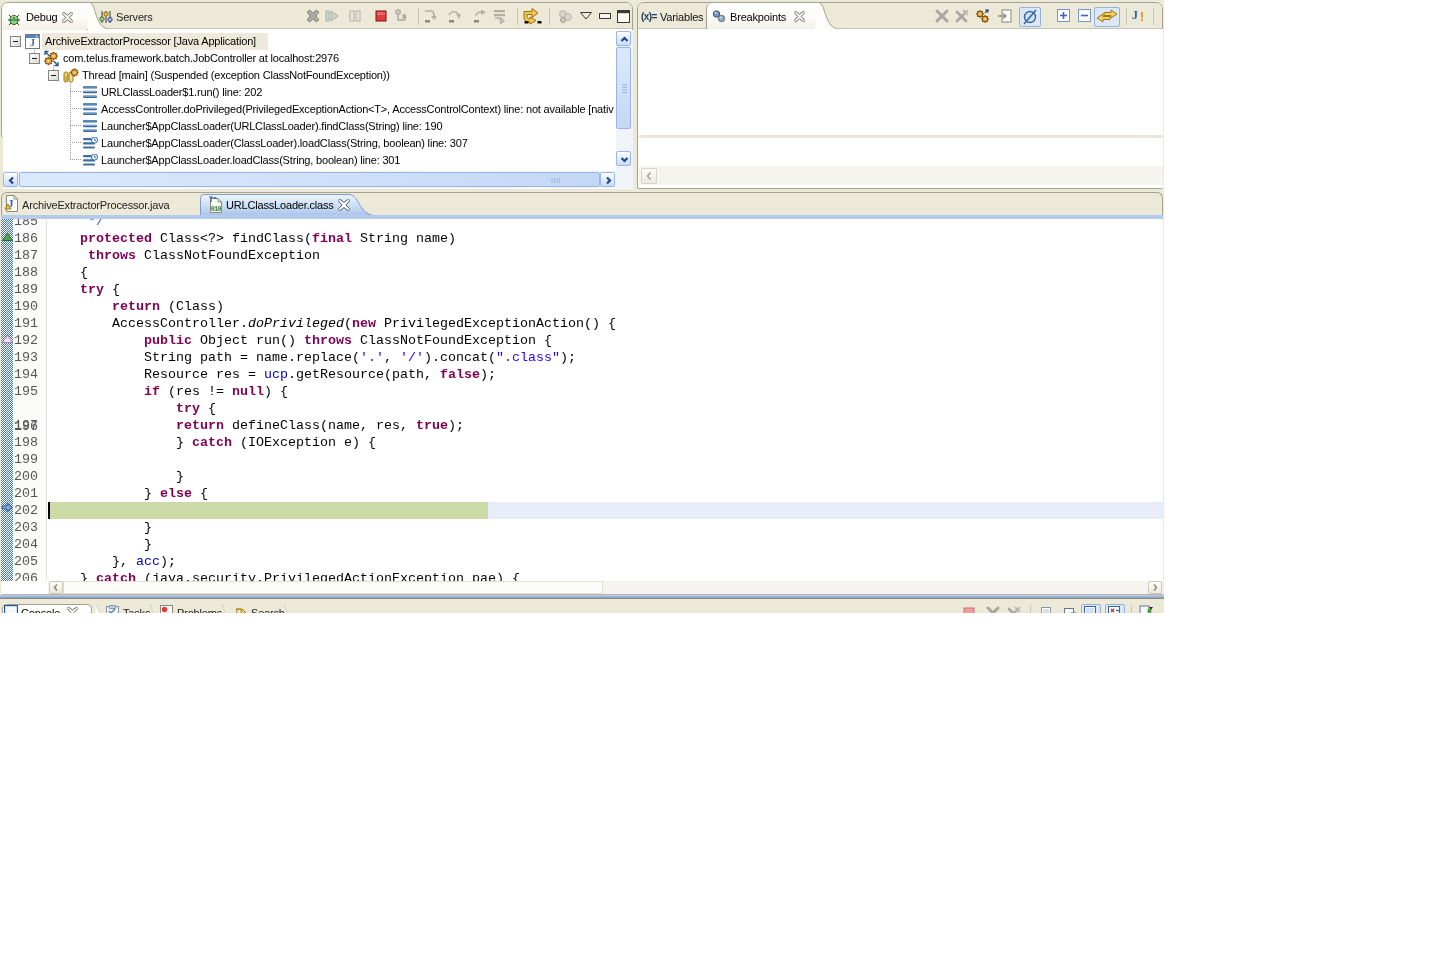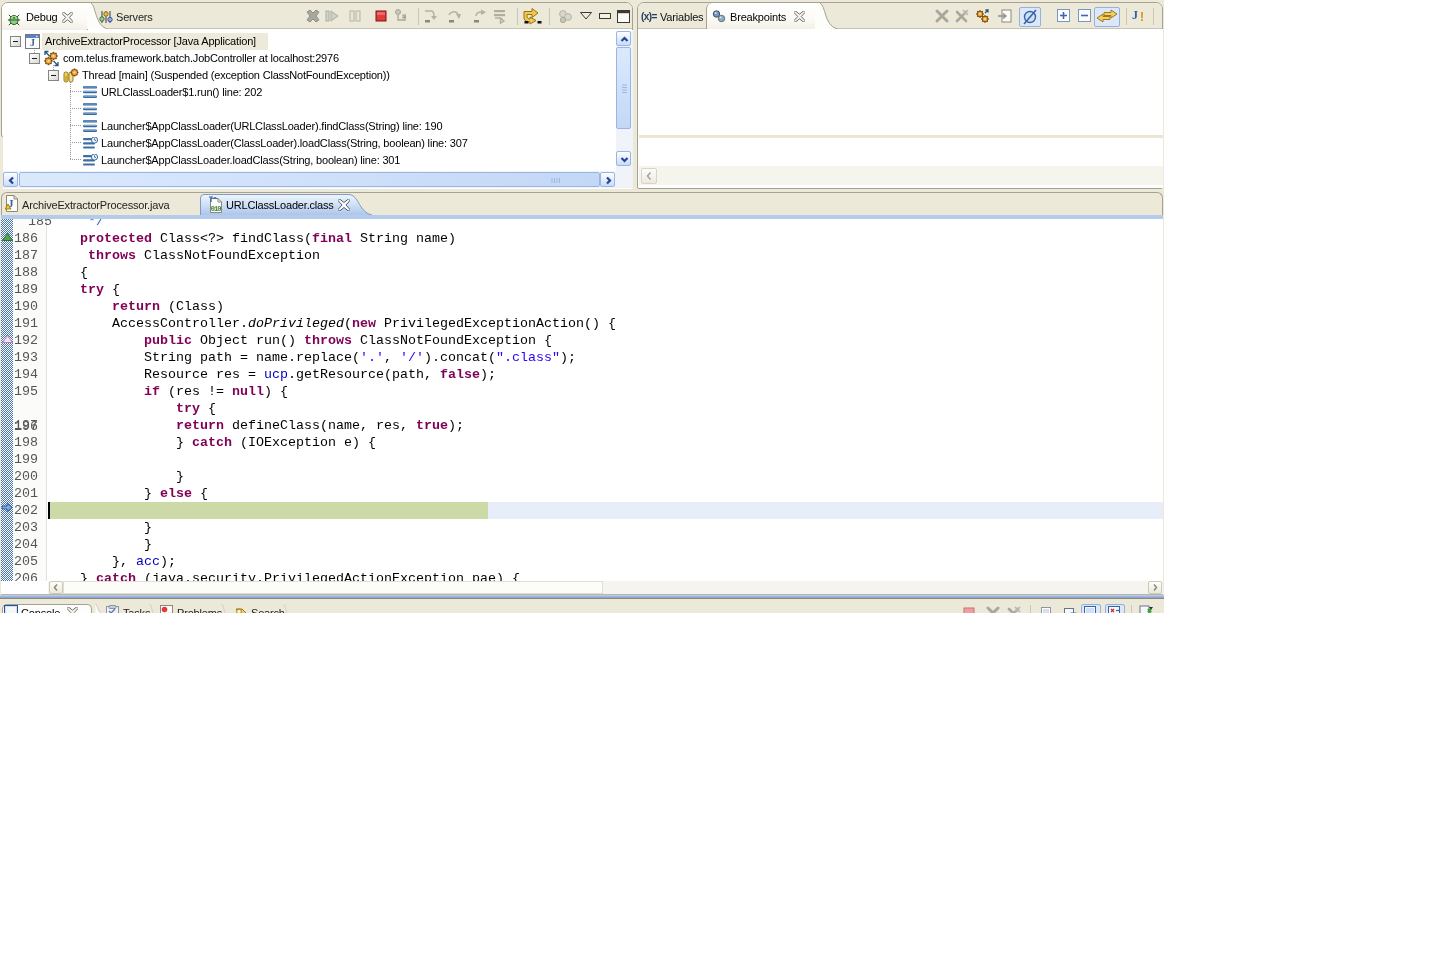--- a/index.html
+++ b/index.html
@@ -287,20 +287,21 @@
               <rect x="0" y="0" width="14" height="2.6" rx="1.2"></rect>
               <rect x="0" y="4.7" width="14" height="2.6" rx="1.2"></rect>
               <rect x="0" y="9.4" width="14" height="2.6" rx="1.2"></rect>
             </g>
             <g fill="#7fa9cf">
               <rect x="0.5" y="0.4" width="13" height="1" rx="0.5"></rect>
               <rect x="0.5" y="5.1" width="13" height="1" rx="0.5"></rect>
               <rect x="0.5" y="9.8" width="13" height="1" rx="0.5"></rect>
             </g>
           </svg>
+        <div class="trtxt" style="left:98px;">AccessController.doPrivileged(PrivilegedExceptionAction&lt;T&gt;, AccessControlContext) line: not available [nativ</div>
       </div>
       <div class="trow" style="left:0; top:88px; width:630px;">
         <svg class="abs" style="left:80px; top:2px;" width="15" height="13" viewBox="0 0 15 13">
             <g fill="#38699e">
               <rect x="0" y="0" width="14" height="2.6" rx="1.2"></rect>
               <rect x="0" y="4.7" width="14" height="2.6" rx="1.2"></rect>
               <rect x="0" y="9.4" width="14" height="2.6" rx="1.2"></rect>
             </g>
             <g fill="#7fa9cf">
               <rect x="0.5" y="0.4" width="13" height="1" rx="0.5"></rect>
@@ -516,21 +517,21 @@
       </svg>
     <div class="vtabtxt" style="left:224px; top:6px;">URLClassLoader.class</div>
     <svg class="abs" style="left:336px; top:6px;" width="12" height="12" viewBox="0 0 12 12">
         <path d="M1.6 0 L6 3.5 L10.4 0 L12 1.6 L8 6 L12 10.4 L10.4 12 L6 8.5 L1.6 12 L0 10.4 L4 6 L0 1.6 Z" fill="#fafcfe" stroke="#55606e" stroke-width="1"></path>
       </svg>
   </div>
   <div id="edband"></div>
   <div id="edbody">
     <div class="hatch"></div>
     <div id="lnums">
-      <div class="ln" style="top:-6px;margin-left:14px;">185</div>
+      <div class="ln" style="top:-6px;">185</div>
         <div class="ln" style="top:11px;">186</div>
         <div class="ln" style="top:28px;">187</div>
         <div class="ln" style="top:45px;">188</div>
         <div class="ln" style="top:62px;">189</div>
         <div class="ln" style="top:79px;">190</div>
         <div class="ln" style="top:96px;">191</div>
         <div class="ln" style="top:113px;">192</div>
         <div class="ln" style="top:130px;">193</div>
         <div class="ln" style="top:147px;">194</div>
         <div class="ln" style="top:164px;">195</div>

